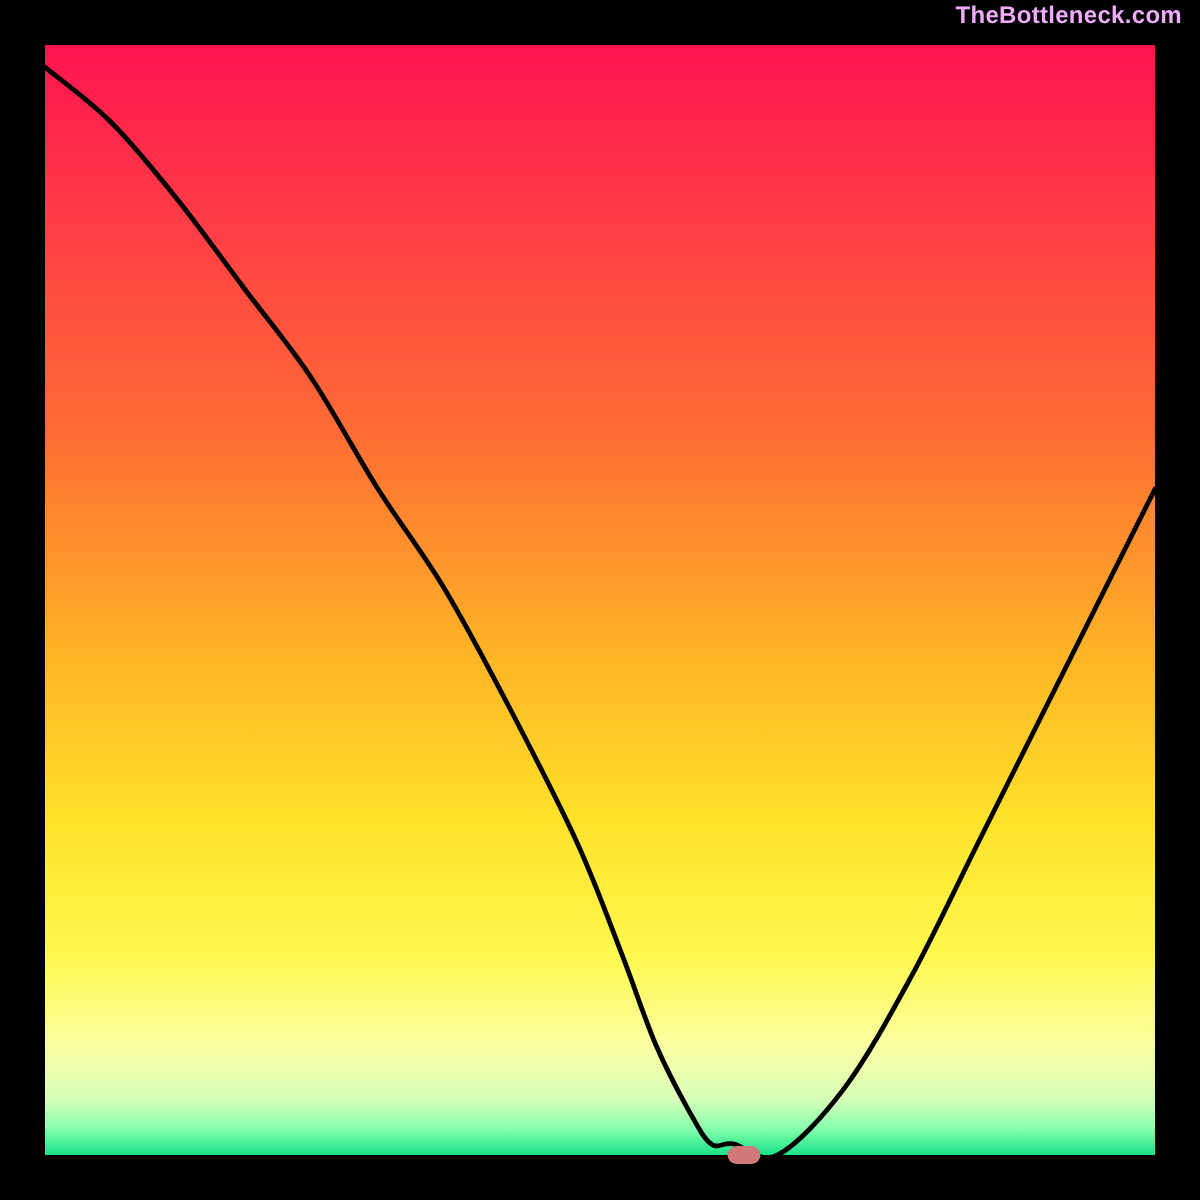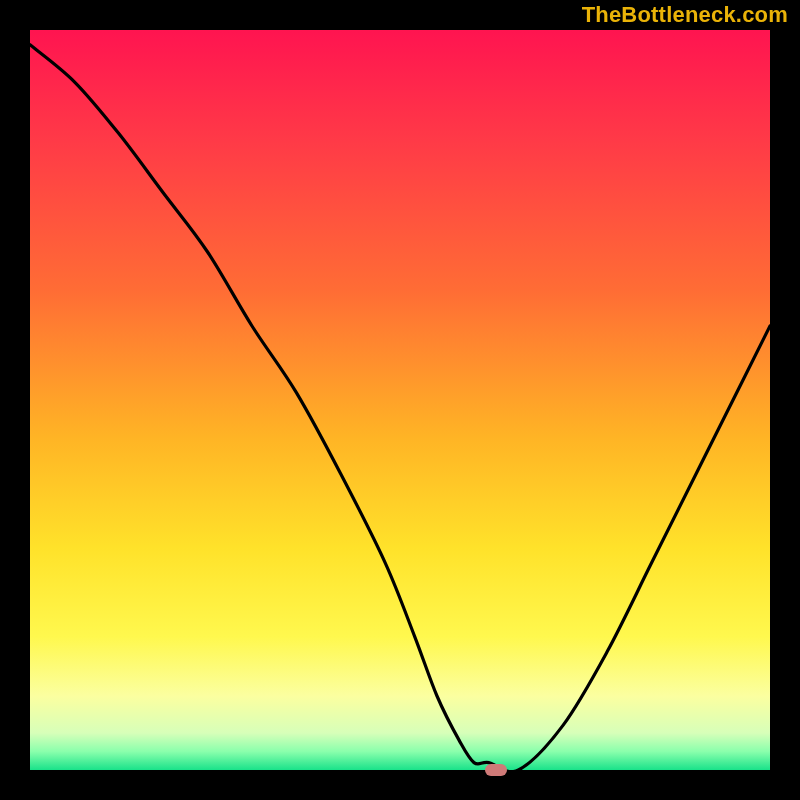--- a/index.html
+++ b/index.html
@@ -14,22 +14,22 @@
   .frame {
     position: relative;
     width: 800px;
     height: 800px;
     background: #000;
   }
   .watermark {
     position: absolute;
     top: 2px;
     right: 12px;
-    color: #eab308;
-    font-size: 22px;
+    color: #f0abfc;
+    font-size: 16px;
     font-weight: 600;
     letter-spacing: 0.2px;
     user-select: none;
   }
   .plot {
     position: absolute;
     left: 30px;
     top: 30px;
     width: 740px;
     height: 740px;

